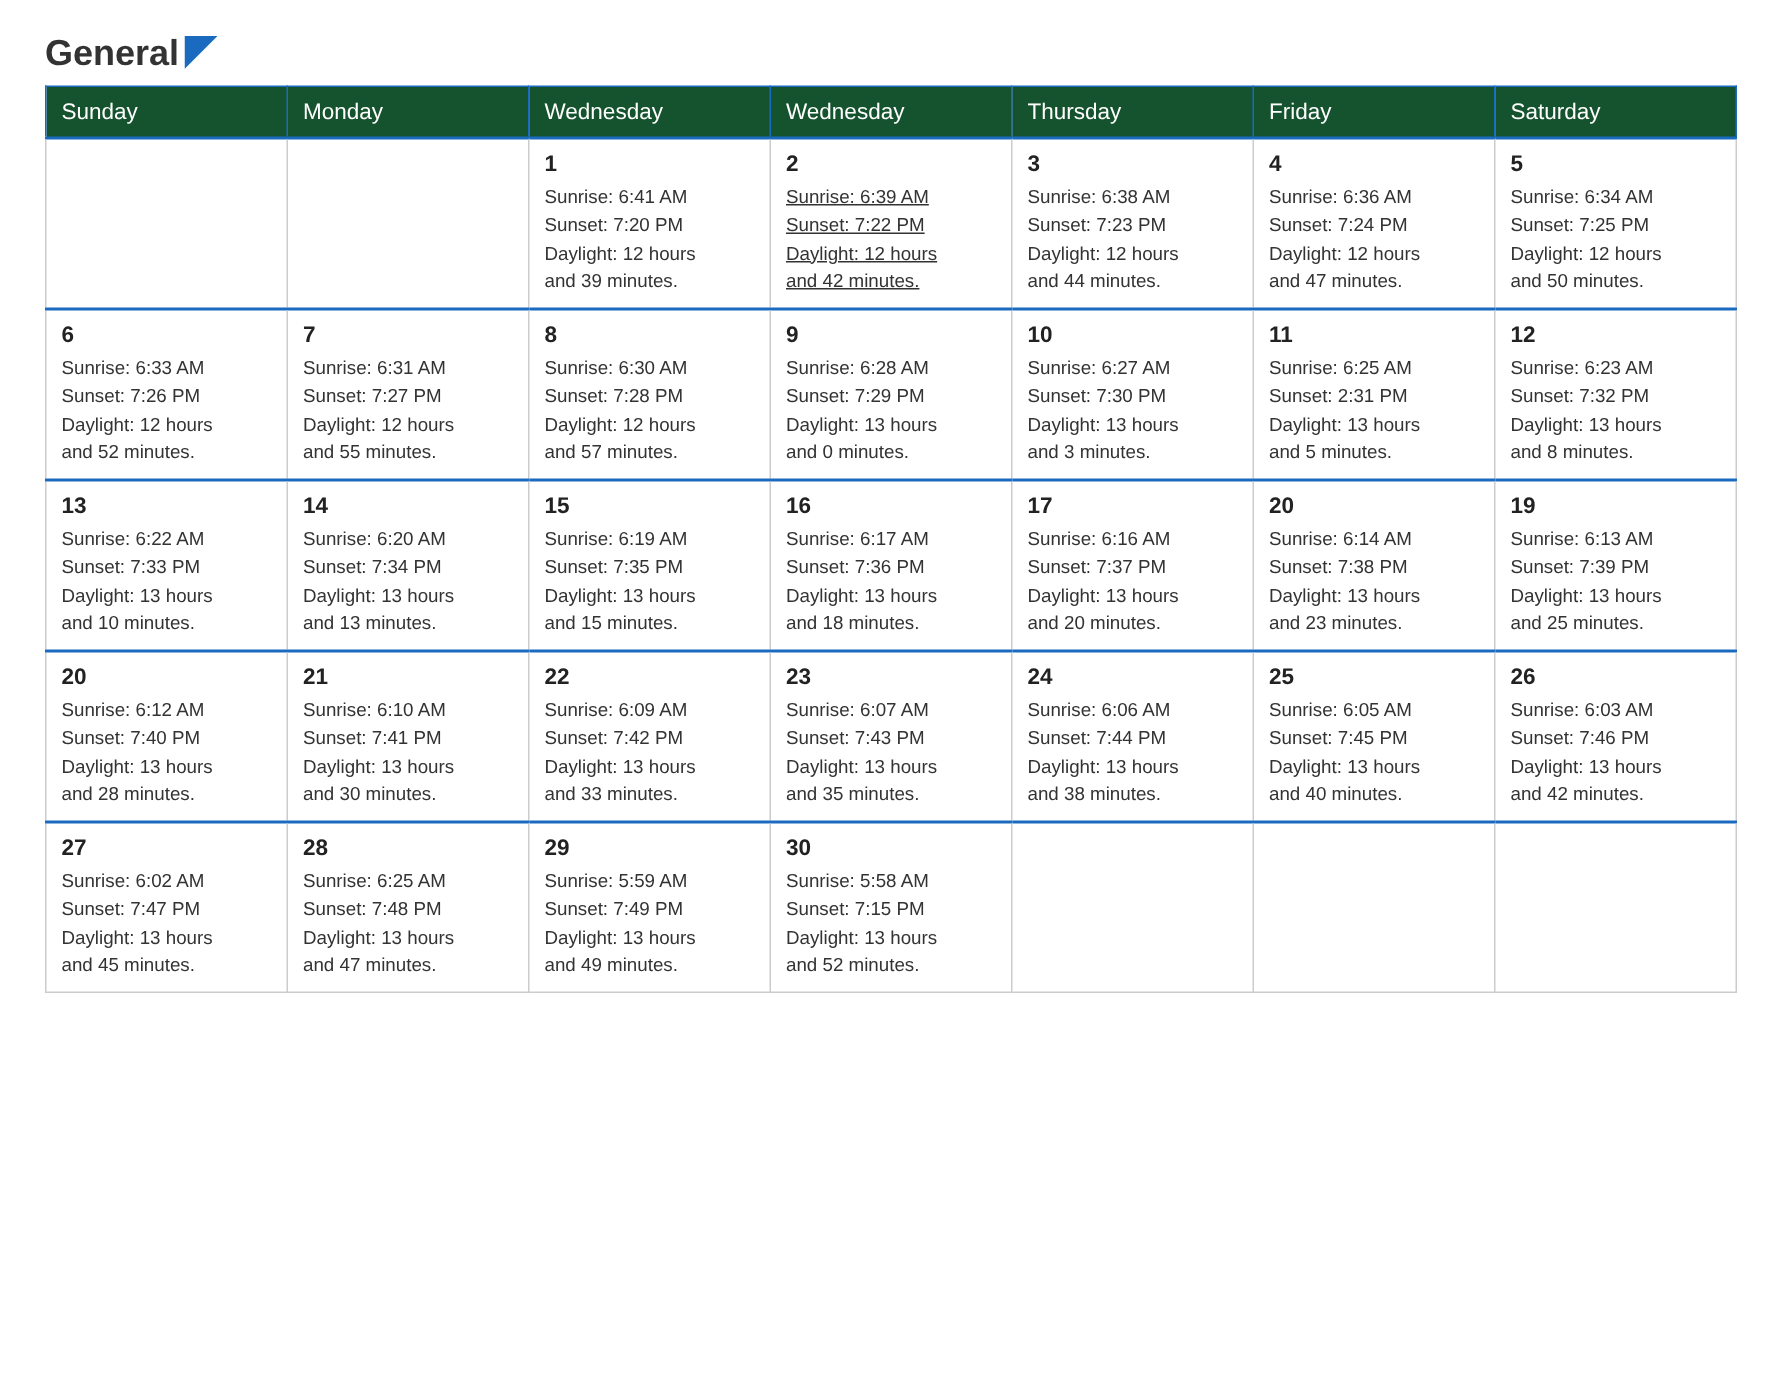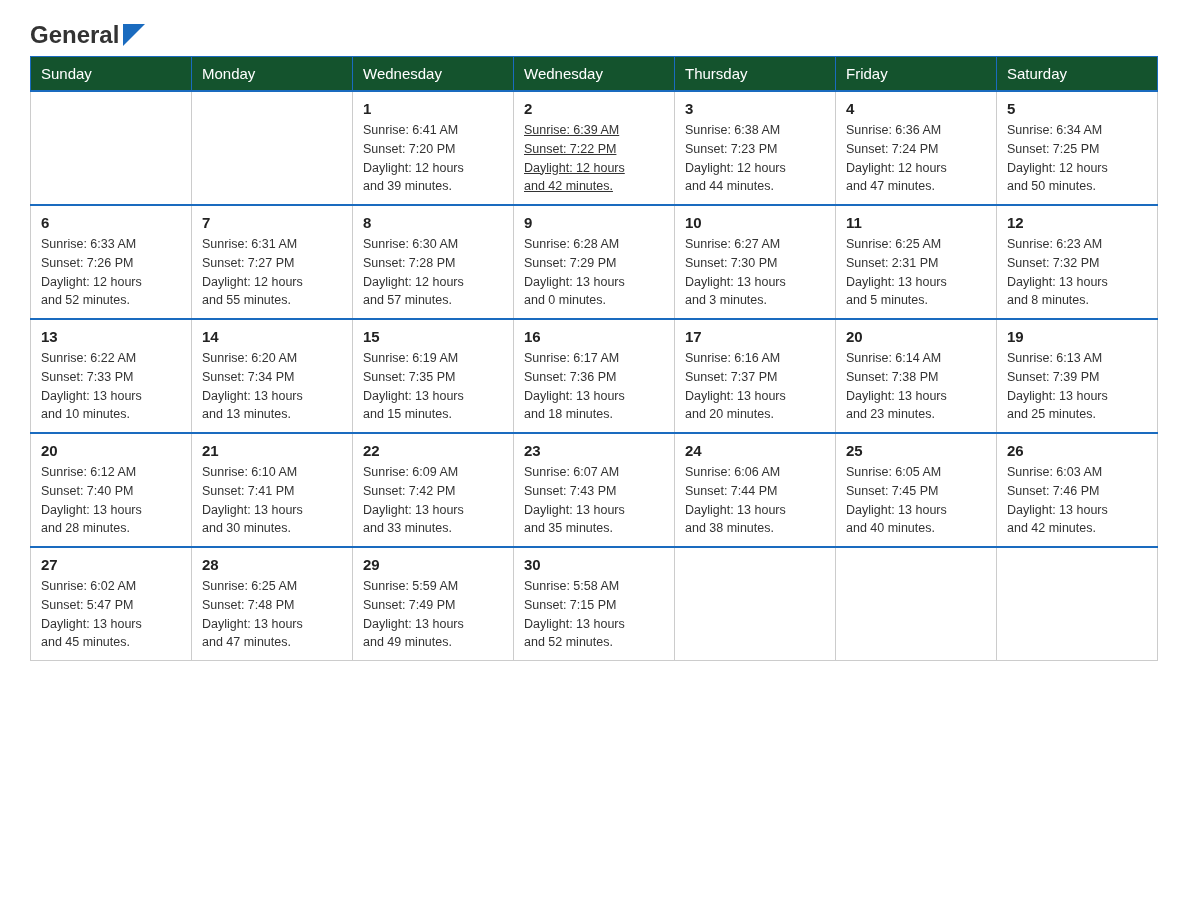--- a/index.html
+++ b/index.html
@@ -319,21 +319,21 @@
           <div class="day-info" style="white-space: pre-line;">Sunrise: 6:03 AM
 Sunset: 7:46 PM
 Daylight: 13 hours
 and 42 minutes.</div>
         </td>
       </tr>
       <tr>
         <td>
           <span class="day-num">27</span>
           <div class="day-info" style="white-space: pre-line;">Sunrise: 6:02 AM
-Sunset: 5:47 PM
+Sunset: 7:47 PM
 Daylight: 13 hours
 and 45 minutes.</div>
         </td>
         <td>
           <span class="day-num">28</span>
           <div class="day-info" style="white-space: pre-line;">Sunrise: 6:25 AM
 Sunset: 7:48 PM
 Daylight: 13 hours
 and 47 minutes.</div>
         </td>

